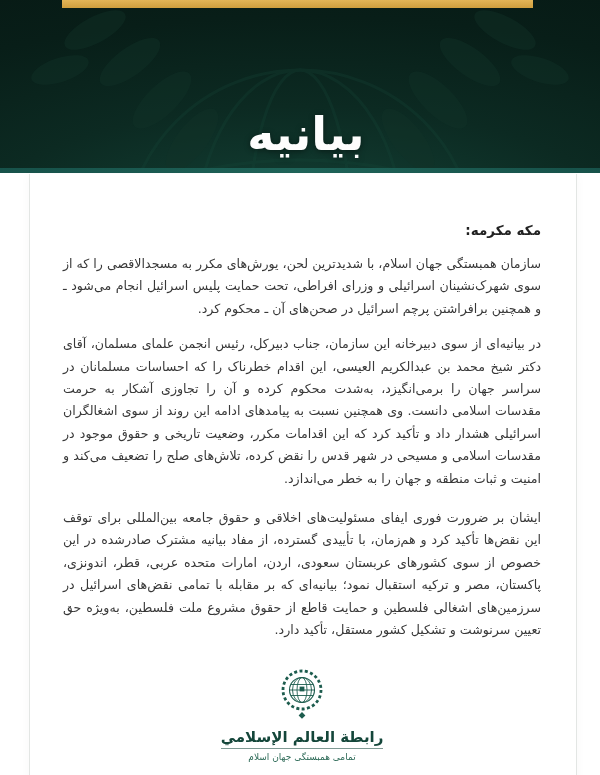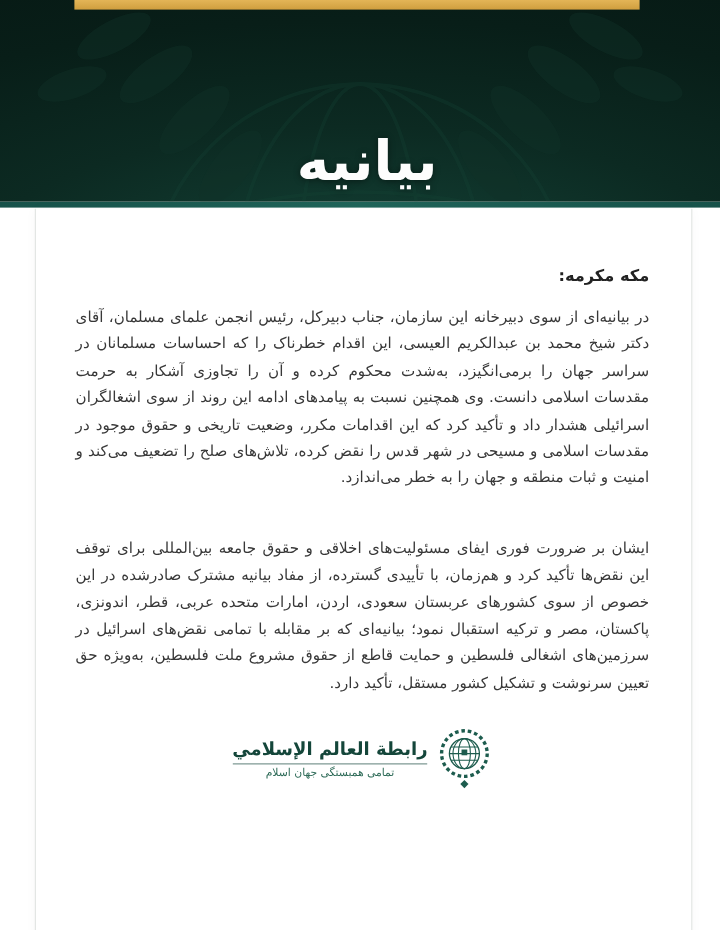--- a/index.html
+++ b/index.html
@@ -43,25 +43,25 @@
     font-size:13.5px; font-weight:700; color:#222; text-align:right;
     margin-bottom:15px;
   }
   .para {
     font-size:12.6px; color:#383838; line-height:22.4px;
     text-align:justify; text-align-last:right;
     margin-bottom:13px;
   }
   .para.p3 { margin-bottom:0; }
   .para + .para { margin-top:0; }
-  .gap-lg { margin-bottom:36px; }
+  .gap-lg { margin-bottom:17px; }
 
   
   .footer-logo {
-    margin-top:26px; display:flex; flex-direction:row; justify-content:center;
+    margin-top:26px; display:flex; flex-direction:column; justify-content:center;
     align-items:center; gap:8px; direction:rtl;
   }
   .emblem { width:46px; height:52px; flex:0 0 auto; }
   .logo-text { display:flex; flex-direction:column; align-items:center; }
   .logo-ar {
     font-size:15px; font-weight:700; color:#14463a; direction:rtl;
     line-height:1.25; border-bottom:1px solid rgba(20,70,58,.55); padding-bottom:2px;
   }
   .logo-fa { font-size:9px; color:#2d6a57; direction:rtl; margin-top:3px; letter-spacing:.5px; }
 </style>
@@ -103,20 +103,21 @@
 
     <h1 class="header-title">بیانیه</h1>
   </header>
 
   <div class="teal-strip"></div>
 
   <main class="card">
 
     <p class="salutation">مکه مکرمه:</p>
 
+    <p class="para">سازمان همبستگی جهان اسلام، با شدیدترین لحن، یورش‌های مکرر به مسجدالاقصی را که از سوی شهرک‌نشینان اسرائیلی و وزرای افراطی، تحت حمایت پلیس اسرائیل انجام می‌شود ـ و همچنین برافراشتن پرچم اسرائیل در صحن‌های آن ـ محکوم کرد.</p>
     <p class="para gap-lg">در بیانیه‌ای از سوی دبیرخانه این سازمان، جناب دبیرکل، رئیس انجمن علمای مسلمان، آقای دکتر شیخ محمد بن عبدالکریم العیسی، این اقدام خطرناک را که احساسات مسلمانان در سراسر جهان را برمی‌انگیزد، به‌شدت محکوم کرده و آن را تجاوزی آشکار به حرمت مقدسات اسلامی دانست. وی همچنین نسبت به پیامدهای ادامه این روند از سوی اشغالگران اسرائیلی هشدار داد و تأکید کرد که این اقدامات مکرر، وضعیت تاریخی و حقوق موجود در مقدسات اسلامی و مسیحی در شهر قدس را نقض کرده، تلاش‌های صلح را تضعیف می‌کند و امنیت و ثبات منطقه و جهان را به خطر می‌اندازد.</p>
     <p class="para p3">ایشان بر ضرورت فوری ایفای مسئولیت‌های اخلاقی و حقوق جامعه بین‌المللی برای توقف این نقض‌ها تأکید کرد و هم‌زمان، با تأییدی گسترده، از مفاد بیانیه مشترک صادرشده در این خصوص از سوی کشورهای عربستان سعودی، اردن، امارات متحده عربی، قطر، اندونزی، پاکستان، مصر و ترکیه استقبال نمود؛ بیانیه‌ای که بر مقابله با تمامی نقض‌های اسرائیل در سرزمین‌های اشغالی فلسطین و حمایت قاطع از حقوق مشروع ملت فلسطین، به‌ویژه حق تعیین سرنوشت و تشکیل کشور مستقل، تأکید دارد.</p>
 
     <div class="footer-logo">
 
       <svg class="emblem" viewBox="0 0 46 52" xmlns="http://www.w3.org/2000/svg">
         <g stroke="#1d5c4e" fill="none">
           <circle cx="23" cy="22" r="19" stroke-width="2.8" stroke-dasharray="3 2.4"></circle>
           <circle cx="23" cy="22" r="12.5" stroke-width="1.1"></circle>
           <ellipse cx="23" cy="22" rx="9.5" ry="12.5" stroke-width="0.9"></ellipse>

